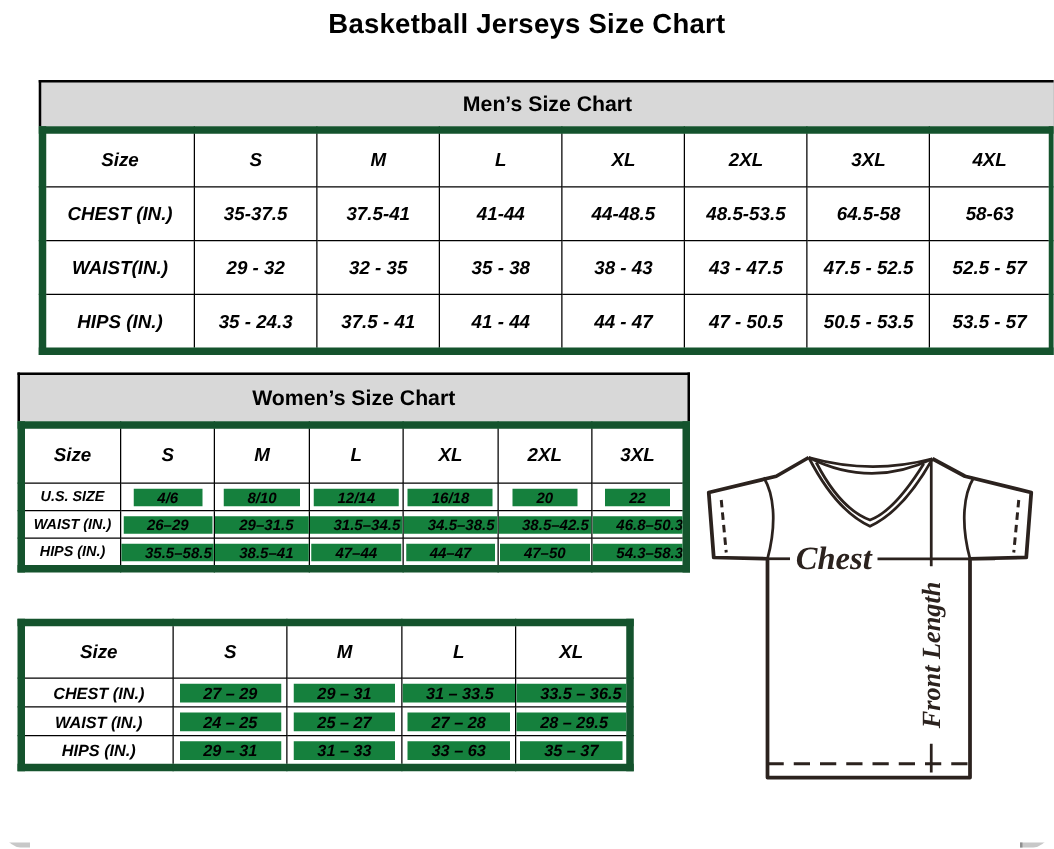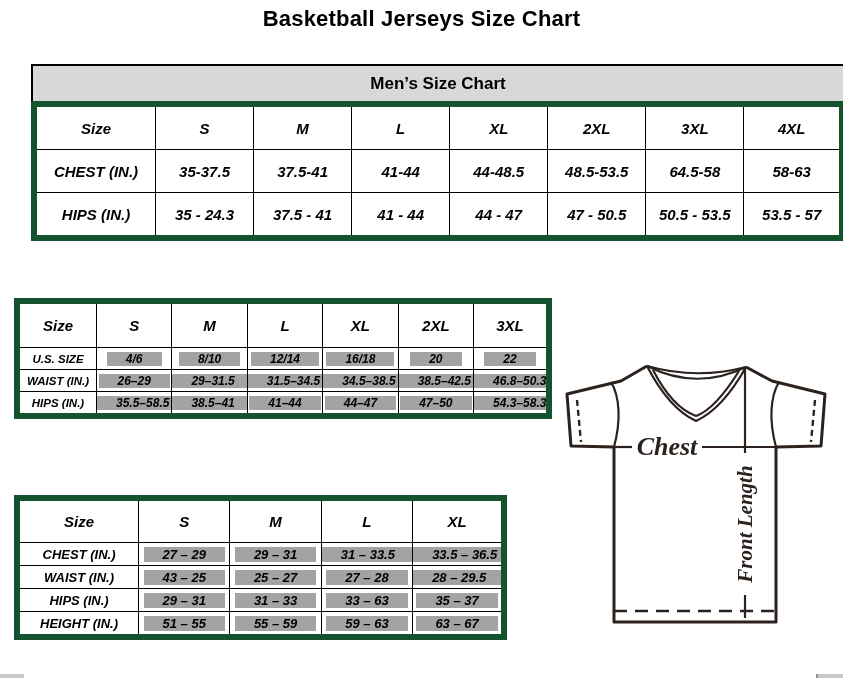--- a/index.html
+++ b/index.html
@@ -1,18 +1,18 @@
 <!DOCTYPE html>
 <html><head>
 <meta charset="utf-8">
 <style>
   html,body{margin:0;padding:0;background:#fff;}
   #screen{
     position:relative;width:843px;height:679px;background:#ffffff;
-    font-family:"Liberation Sans",sans-serif;color:#000;overflow:hidden;
+    font-family:"Liberation Sans",sans-serif;color:#000;overflow:hidden;border-radius:21px;
   }
   .page-title{
     position:absolute;top:6px;left:0;width:100%;text-align:center;
     font-size:22px;font-weight:bold;letter-spacing:0.2px;
   }
   .chart{position:absolute;}
   .chart-title{
     background:#d8d8d8;border:2px solid #000;border-bottom:none;
     text-align:center;font-weight:bold;font-size:17px;
     display:flex;align-items:center;justify-content:center;
@@ -39,21 +39,21 @@
   .womens td{height:21px;font-size:12px;}
   .womens td:first-child{font-size:11.5px;margin-top:21px;}
   .womens th:first-child{width:76px;}
   
   .youth{left:14px;top:495px;width:493px;}
   .youth .chart-title{height:39px;}
   .youth th{height:41px;font-size:15px;}
   .youth td{height:22px;font-size:13px;}
   .youth th:first-child{width:118px;}
   
-  .hl{background:#a3a3a3;padding:0 19px;}
+  .hl{background:#15803d;padding:0 19px;}
   
   .jersey-svg{position:absolute;left:557px;top:357px;}
   .dg-text{
     font-family:"Liberation Serif","DejaVu Serif",serif;
     font-style:italic;font-weight:bold;fill:#2b221e;
   }
   
   .scroll-frag-left{
     position:absolute;left:0;top:674px;width:24px;height:4px;background:#c8c8c8;
   }
@@ -89,34 +89,45 @@
             <td>CHEST (IN.)</td>
             <td>35-37.5</td>
             <td>37.5-41</td>
             <td>41-44</td>
             <td>44-48.5</td>
             <td>48.5-53.5</td>
             <td>64.5-58</td>
             <td>58-63</td>
           </tr>
           <tr>
+            <td>WAIST(IN.)</td>
+            <td>29 - 32</td>
+            <td>32 - 35</td>
+            <td>35 - 38</td>
+            <td>38 - 43</td>
+            <td>43 - 47.5</td>
+            <td>47.5 - 52.5</td>
+            <td>52.5 - 57</td>
+          </tr>
+          <tr>
             <td>HIPS (IN.)</td>
             <td>35 - 24.3</td>
             <td>37.5 - 41</td>
             <td>41 - 44</td>
             <td>44 - 47</td>
             <td>47 - 50.5</td>
             <td>50.5 - 53.5</td>
             <td>53.5 - 57</td>
           </tr>
         </tbody>
     </table>
   </div>
 
   <div class="chart womens">
+    <div class="chart-title">Women’s Size Chart</div>
     <table class="hl-values">
       <thead>
           <tr>
             <th>Size</th>
             <th>S</th>
             <th>M</th>
             <th>L</th>
             <th>XL</th>
             <th>2XL</th>
             <th>3XL</th>
@@ -138,21 +149,21 @@
             <td><span class="hl">29–31.5</span></td>
             <td><span class="hl">31.5–34.5</span></td>
             <td><span class="hl">34.5–38.5</span></td>
             <td><span class="hl">38.5–42.5</span></td>
             <td><span class="hl">46.8–50.3</span></td>
           </tr>
           <tr>
             <td>HIPS (IN.)</td>
             <td><span class="hl">35.5–58.5</span></td>
             <td><span class="hl">38.5–41</span></td>
-            <td><span class="hl">41–44</span></td>
+            <td><span class="hl">47–44</span></td>
             <td><span class="hl">44–47</span></td>
             <td><span class="hl">47–50</span></td>
             <td><span class="hl">54.3–58.3</span></td>
           </tr>
         </tbody>
     </table>
   </div>
 
   <div class="chart youth">
     <table class="hl-values">
@@ -168,38 +179,31 @@
       <tbody>
           <tr>
             <td>CHEST (IN.)</td>
             <td><span class="hl">27 – 29</span></td>
             <td><span class="hl">29 – 31</span></td>
             <td><span class="hl">31 – 33.5</span></td>
             <td><span class="hl">33.5 – 36.5</span></td>
           </tr>
           <tr>
             <td>WAIST (IN.)</td>
-            <td><span class="hl">43 – 25</span></td>
+            <td><span class="hl">24 – 25</span></td>
             <td><span class="hl">25 – 27</span></td>
             <td><span class="hl">27 – 28</span></td>
             <td><span class="hl">28 – 29.5</span></td>
           </tr>
           <tr>
             <td>HIPS (IN.)</td>
             <td><span class="hl">29 – 31</span></td>
             <td><span class="hl">31 – 33</span></td>
             <td><span class="hl">33 – 63</span></td>
             <td><span class="hl">35 – 37</span></td>
-          </tr>
-          <tr>
-            <td>HEIGHT (IN.)</td>
-            <td><span class="hl">51 – 55</span></td>
-            <td><span class="hl">55 – 59</span></td>
-            <td><span class="hl">59 – 63</span></td>
-            <td><span class="hl">63 – 67</span></td>
           </tr>
         </tbody>
     </table>
   </div>
 
   <svg class="jersey-svg" width="283" height="273" viewBox="0 0 283 273">
 
     <path d="M90,9 L64,24 L10,37 L14,89 L57,90 L57,265 L219,265 L219,90 L264,89 L268,37 L215,24 L189,10" fill="none" stroke="#2b221e" stroke-width="3" stroke-linejoin="round"></path>
 
     <g fill="none" stroke="#2b221e" stroke-width="2.2">

